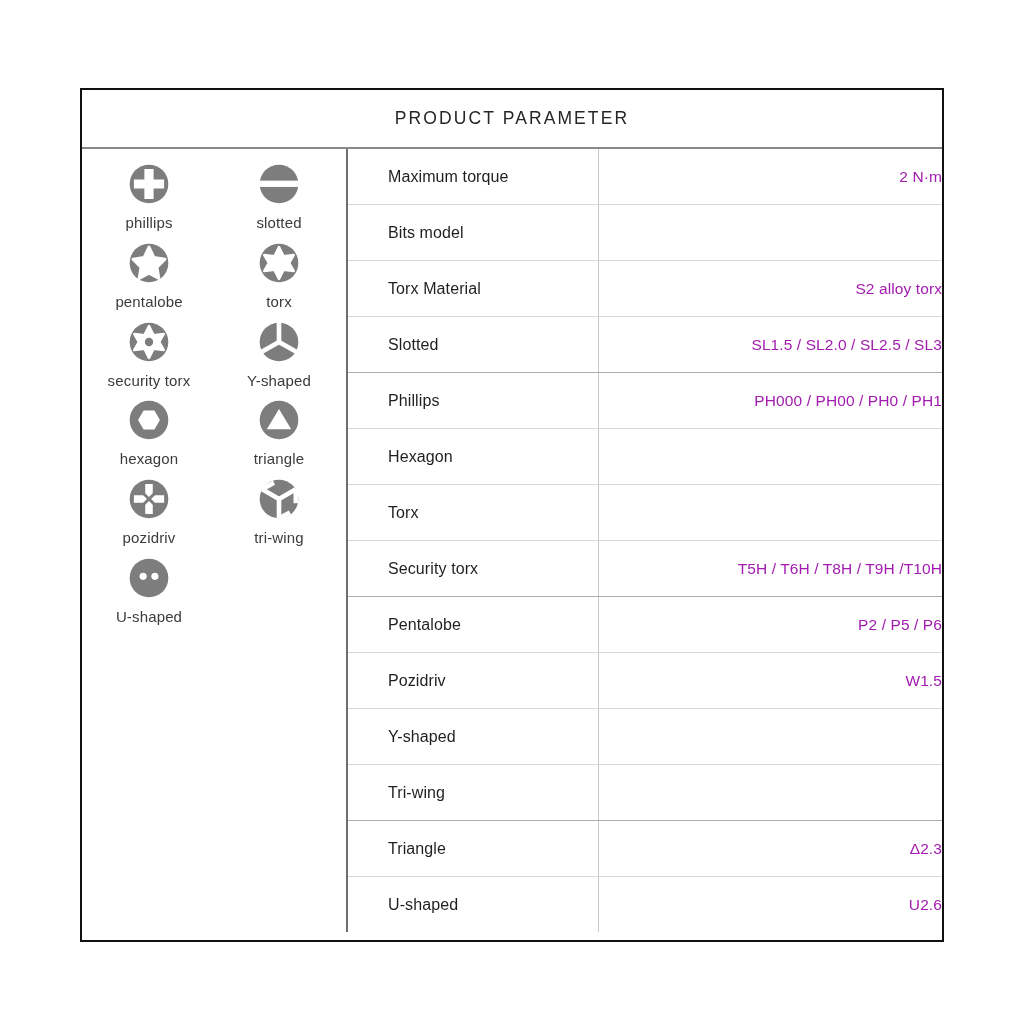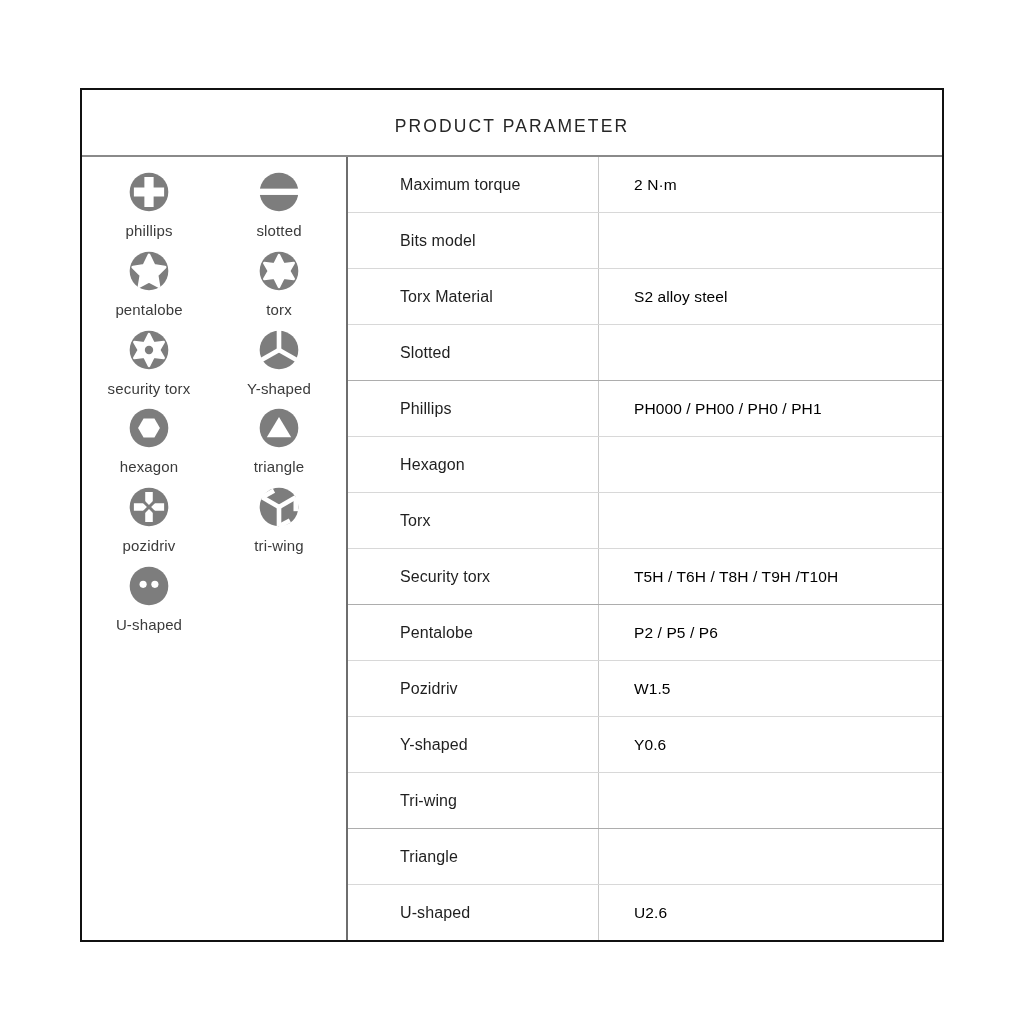--- a/index.html
+++ b/index.html
@@ -18,21 +18,20 @@
     background: #ffffff;
   }
 
   
   #title-band {
     height: 59px;
     border-bottom: 2px solid #8a8a8a;
     display: flex;
     align-items: center;
     justify-content: center;
-    margin-top: 8px;
   }
   #title-text {
     font-size: 17.5px;
     letter-spacing: 2.1px;
     color: #262626;
     font-weight: 400;
   }
 
   
   #body-split {
@@ -85,35 +84,36 @@
   .param-row {
     flex: 1;
     display: flex;
     align-items: center;
     border-bottom: 1px solid #d8d8d8;
   }
   .param-row:nth-child(4n+4) { border-bottom: 1px solid #adadad; }
   .param-row:last-child { border-bottom: none; }
   .param-key {
     width: 251px;
-    padding-left: 52px;
+    padding-left: 40px;
     font-size: 16px;
     color: #1f1f1f;
     border-right: 1px solid #c9c9c9;
     align-self: stretch;
     display: flex;
     align-items: center;
     letter-spacing: .1px;
   }
   .param-val {
     flex: 1;
     padding-left: 35px;
     font-size: 15.5px;
-    color: #000000;
+    color: #a21caf;
     letter-spacing: .1px;
+    text-align: right;
   }
 </style>
 </head>
 <body>
 
 <div id="frame">
 
   <div id="title-band">
     <div id="title-text">PRODUCT PARAMETER</div>
   </div>
@@ -233,24 +233,25 @@
     <div id="param-table">
         <div class="param-row">
           <div class="param-key">Maximum torque</div>
           <div class="param-val">2 N·m</div>
         </div>
         <div class="param-row">
           <div class="param-key">Bits model</div>
         </div>
         <div class="param-row">
           <div class="param-key">Torx Material</div>
-          <div class="param-val">S2 alloy steel</div>
+          <div class="param-val">S2 alloy torx</div>
         </div>
         <div class="param-row">
           <div class="param-key">Slotted</div>
+          <div class="param-val">SL1.5 / SL2.0 / SL2.5 / SL3</div>
         </div>
         <div class="param-row">
           <div class="param-key">Phillips</div>
           <div class="param-val">PH000 / PH00 / PH0 / PH1</div>
         </div>
         <div class="param-row">
           <div class="param-key">Hexagon</div>
         </div>
         <div class="param-row">
           <div class="param-key">Torx</div>
@@ -262,27 +263,27 @@
         <div class="param-row">
           <div class="param-key">Pentalobe</div>
           <div class="param-val">P2 / P5 / P6</div>
         </div>
         <div class="param-row">
           <div class="param-key">Pozidriv</div>
           <div class="param-val">W1.5</div>
         </div>
         <div class="param-row">
           <div class="param-key">Y-shaped</div>
-          <div class="param-val">Y0.6</div>
         </div>
         <div class="param-row">
           <div class="param-key">Tri-wing</div>
         </div>
         <div class="param-row">
           <div class="param-key">Triangle</div>
+          <div class="param-val">Δ2.3</div>
         </div>
         <div class="param-row">
           <div class="param-key">U-shaped</div>
           <div class="param-val">U2.6</div>
         </div>
       </div>
 
   </div>
 </div>
 

